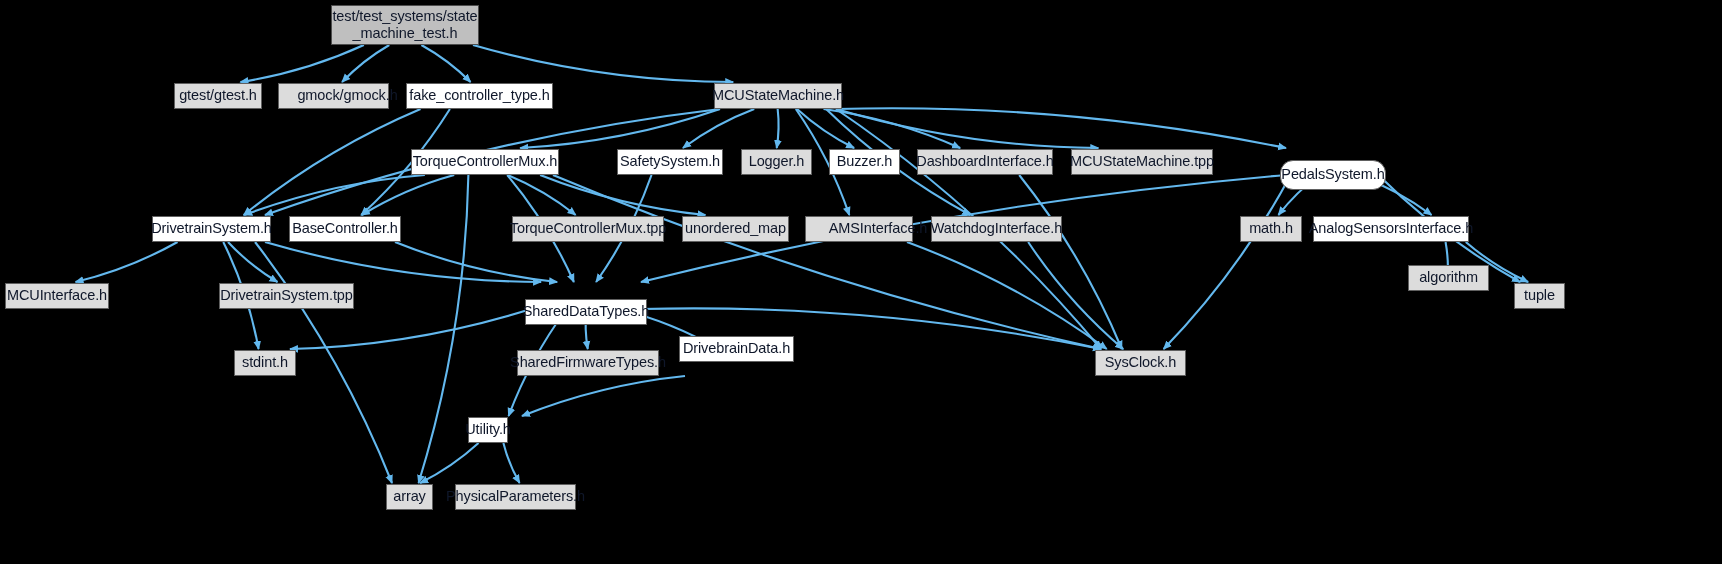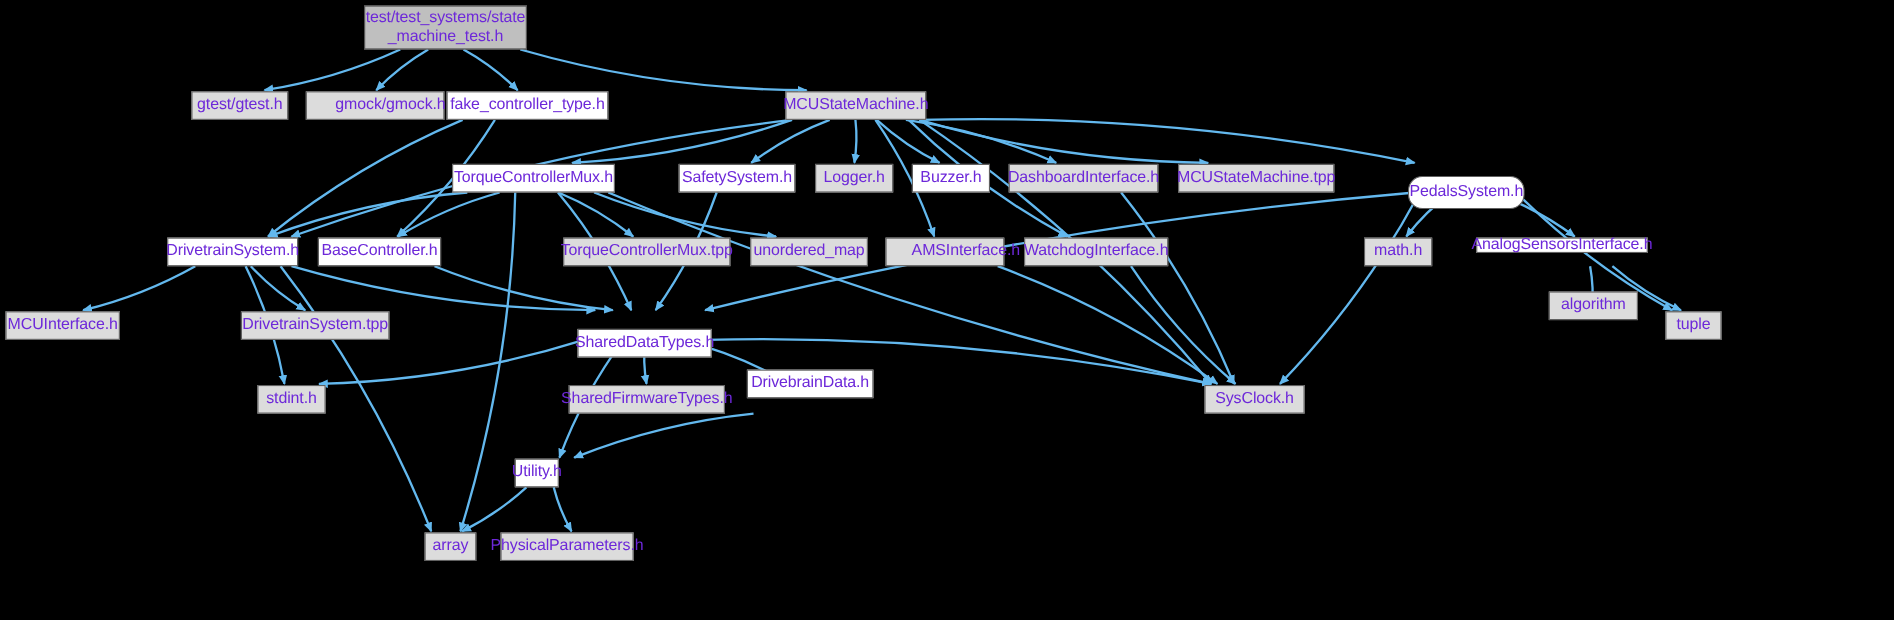--- a/index.html
+++ b/index.html
@@ -24,21 +24,21 @@
     pointer-events: none;
   }
   .node {
     position: absolute;
     box-sizing: border-box;
     border: 1px solid #6b6b6b;
     display: flex;
     align-items: center;
     justify-content: center;
     text-align: center;
-    color: #6d28d9;
+    color: #0f172a;
     font-size: 14.5px;
     line-height: 1.18;
     white-space: pre-line;
     letter-spacing: -0.1px;
     z-index: 5;
   }
   .node.fill-gray   { background: #bfbfbf; border-color: #4d4d4d; }
   .node.fill-light  { background: #dcdcdc; border-color: #606060; }
   .node.fill-white  { background: #ffffff; border-color: #606060; }
 </style>
@@ -101,38 +101,38 @@
         <path d="M503.39,443 Q508.7,464.1 519.56,483" marker-end="url(#ah)"></path>
         <path d="M907,242 Q1014.4,281.5 1106.72,349" marker-end="url(#ah)"></path>
         <path d="M1028.18,242 Q1068.2,302.2 1123.22,349" marker-end="url(#ah)"></path>
         <path d="M1019.21,175 Q1082.7,254.8 1121.84,349" marker-end="url(#ah)"></path>
       </g>
   </svg>
   <div id="nodes">
       <div class="node fill-gray" style="left: 331px; top: 5px; width: 148px; height: 40px;">test/test_systems/state
 _machine_test.h</div>
       <div class="node fill-light" style="left: 174px; top: 83px; width: 88px; height: 26px;">gtest/gtest.h</div>
-      <div class="node fill-light" style="left: 278px; top: 83px; width: 126px; height: 26px; padding-left: 28px;">gmock/gmock.h</div>
+      <div class="node fill-light" style="left: 278px; top: 83px; width: 111px; height: 26px; padding-left: 28px;">gmock/gmock.h</div>
       <div class="node fill-white" style="left: 406px; top: 83px; width: 147px; height: 26px;">fake_controller_type.h</div>
       <div class="node fill-light" style="left: 714px; top: 83px; width: 128px; height: 26px;">MCUStateMachine.h</div>
       <div class="node fill-white" style="left: 411px; top: 149px; width: 148px; height: 26px;">TorqueControllerMux.h</div>
       <div class="node fill-white" style="left: 617px; top: 149px; width: 106px; height: 26px;">SafetySystem.h</div>
       <div class="node fill-light" style="left: 741px; top: 149px; width: 71px; height: 26px;">Logger.h</div>
       <div class="node fill-white" style="left: 829px; top: 149px; width: 71px; height: 26px;">Buzzer.h</div>
       <div class="node fill-light" style="left: 917px; top: 149px; width: 136px; height: 26px;">DashboardInterface.h</div>
       <div class="node fill-light" style="left: 1071px; top: 149px; width: 142px; height: 26px;">MCUStateMachine.tpp</div>
       <div class="node fill-white" style="left: 1280px; top: 160px; width: 106px; height: 30px; border-radius: 13px;">PedalsSystem.h</div>
       <div class="node fill-white" style="left: 152px; top: 216px; width: 119px; height: 26px;">DrivetrainSystem.h</div>
       <div class="node fill-white" style="left: 289px; top: 216px; width: 112px; height: 26px;">BaseController.h</div>
       <div class="node fill-light" style="left: 512px; top: 216px; width: 152px; height: 26px;">TorqueControllerMux.tpp</div>
       <div class="node fill-light" style="left: 682px; top: 216px; width: 107px; height: 26px;">unordered_map</div>
       <div class="node fill-light" style="left: 805px; top: 216px; width: 108px; height: 26px; padding-left: 38px;">AMSInterface.h</div>
       <div class="node fill-light" style="left: 931px; top: 216px; width: 131px; height: 26px;">WatchdogInterface.h</div>
       <div class="node fill-light" style="left: 1240px; top: 216px; width: 62px; height: 26px;">math.h</div>
-      <div class="node fill-white" style="left: 1342px; top: 216px; width: 156px; height: 14px;">AnalogSensorsInterface.h</div>
+      <div class="node fill-white" style="left: 1313px; top: 216px; width: 156px; height: 26px;">AnalogSensorsInterface.h</div>
       <div class="node fill-light" style="left: 5px; top: 283px; width: 104px; height: 26px;">MCUInterface.h</div>
       <div class="node fill-light" style="left: 219px; top: 283px; width: 135px; height: 26px;">DrivetrainSystem.tpp</div>
       <div class="node fill-white" style="left: 525px; top: 283px; width: 122px; height: 26px; margin-top: 16px;">SharedDataTypes.h</div>
       <div class="node fill-light" style="left: 1408px; top: 265px; width: 81px; height: 26px; text-align: center;">algorithm</div>
       <div class="node fill-light" style="left: 1514px; top: 283px; width: 51px; height: 26px;">tuple</div>
       <div class="node fill-light" style="left: 234px; top: 350px; width: 62px; height: 26px;">stdint.h</div>
       <div class="node fill-light" style="left: 517px; top: 350px; width: 142px; height: 26px;">SharedFirmwareTypes.h</div>
       <div class="node fill-white" style="left: 679px; top: 336px; width: 115px; height: 26px;">DrivebrainData.h</div>
       <div class="node fill-light" style="left: 1095px; top: 350px; width: 91px; height: 26px;">SysClock.h</div>
       <div class="node fill-white" style="left: 468px; top: 417px; width: 40px; height: 26px;">Utility.h</div>

